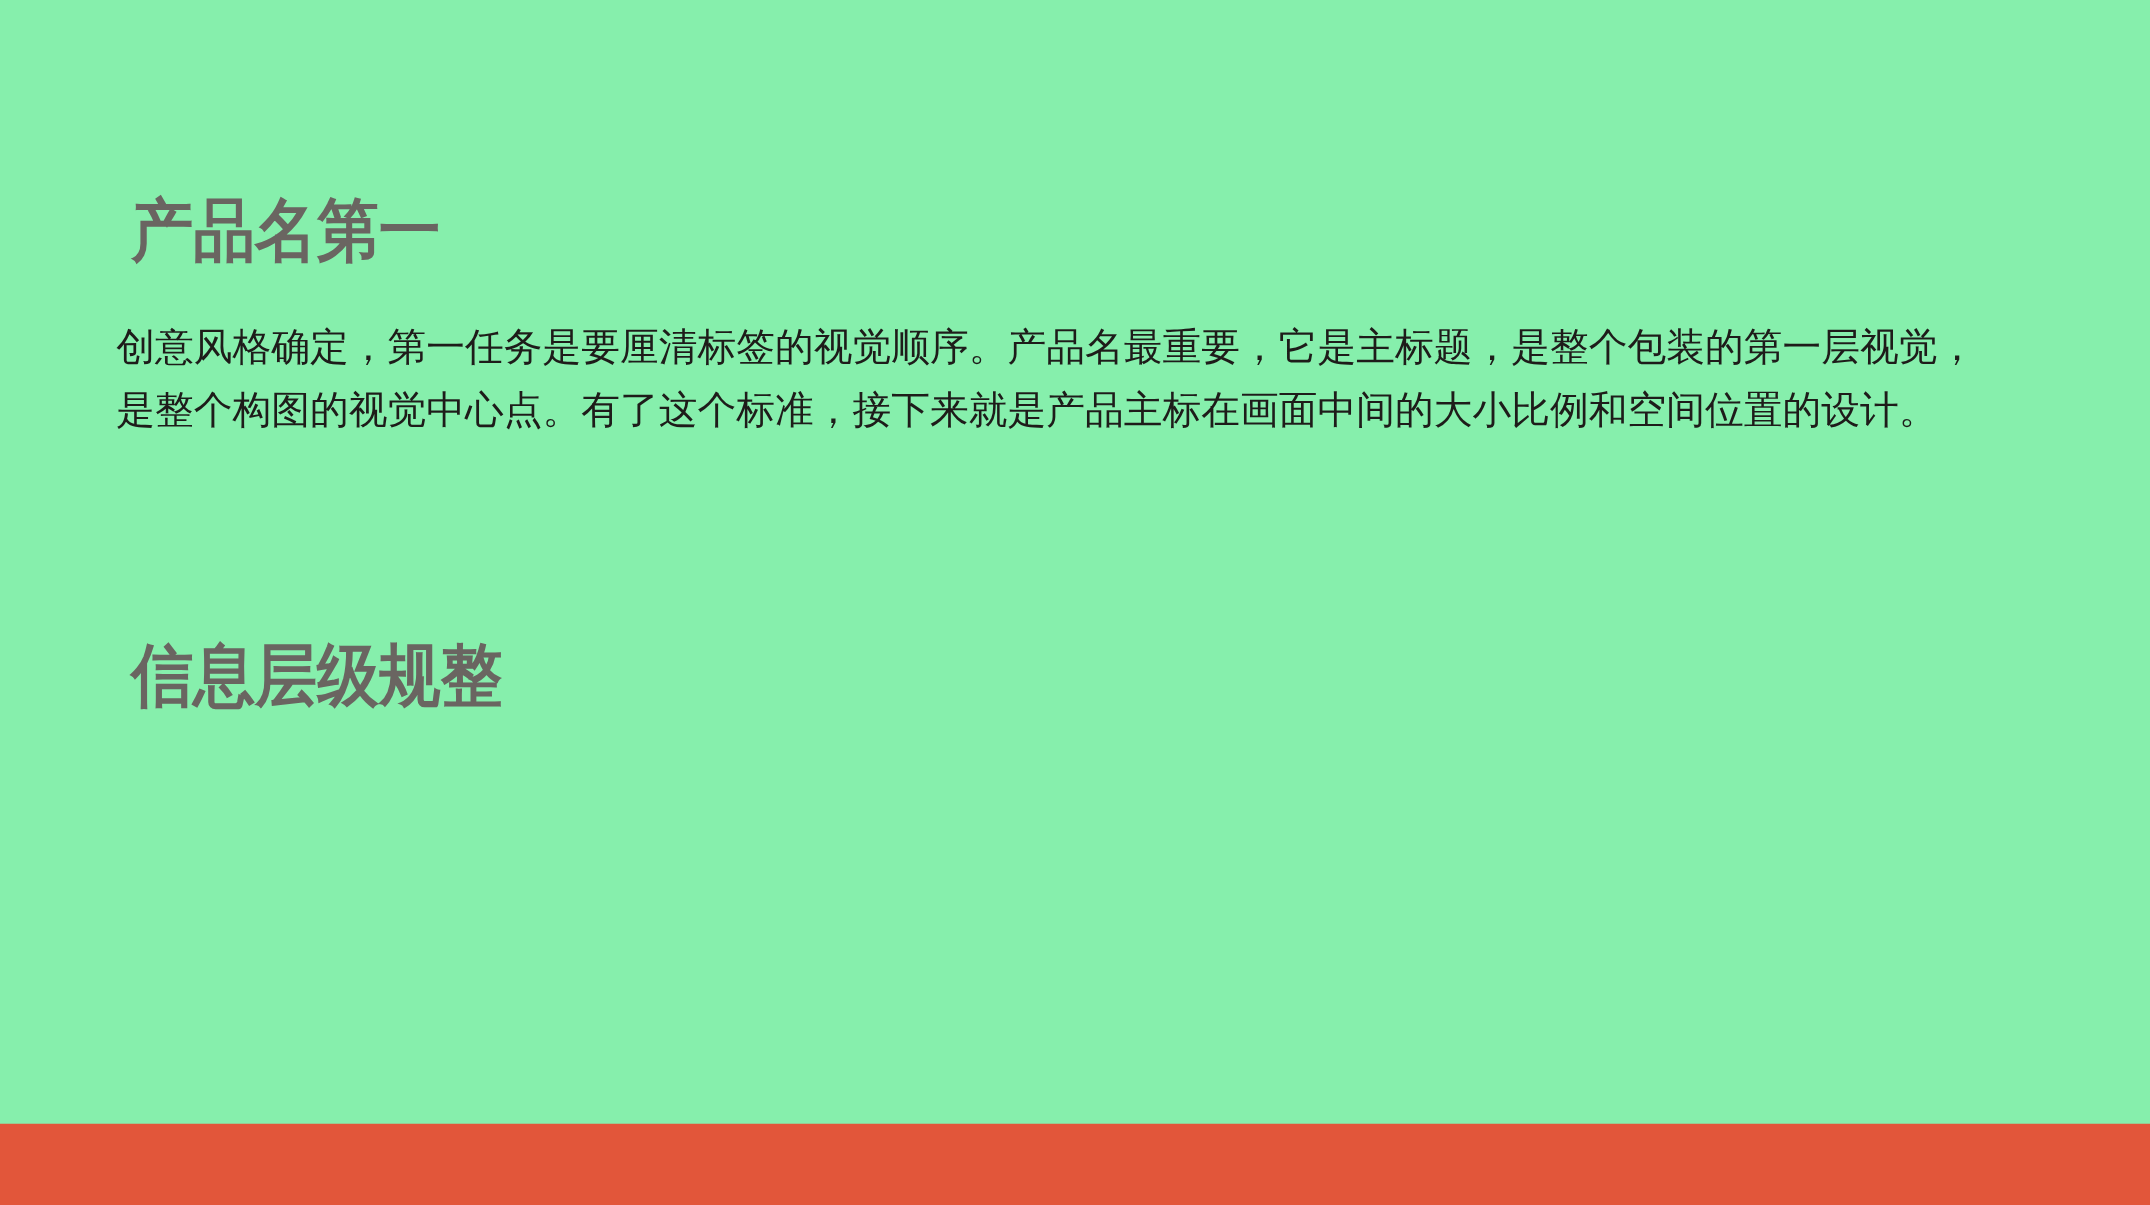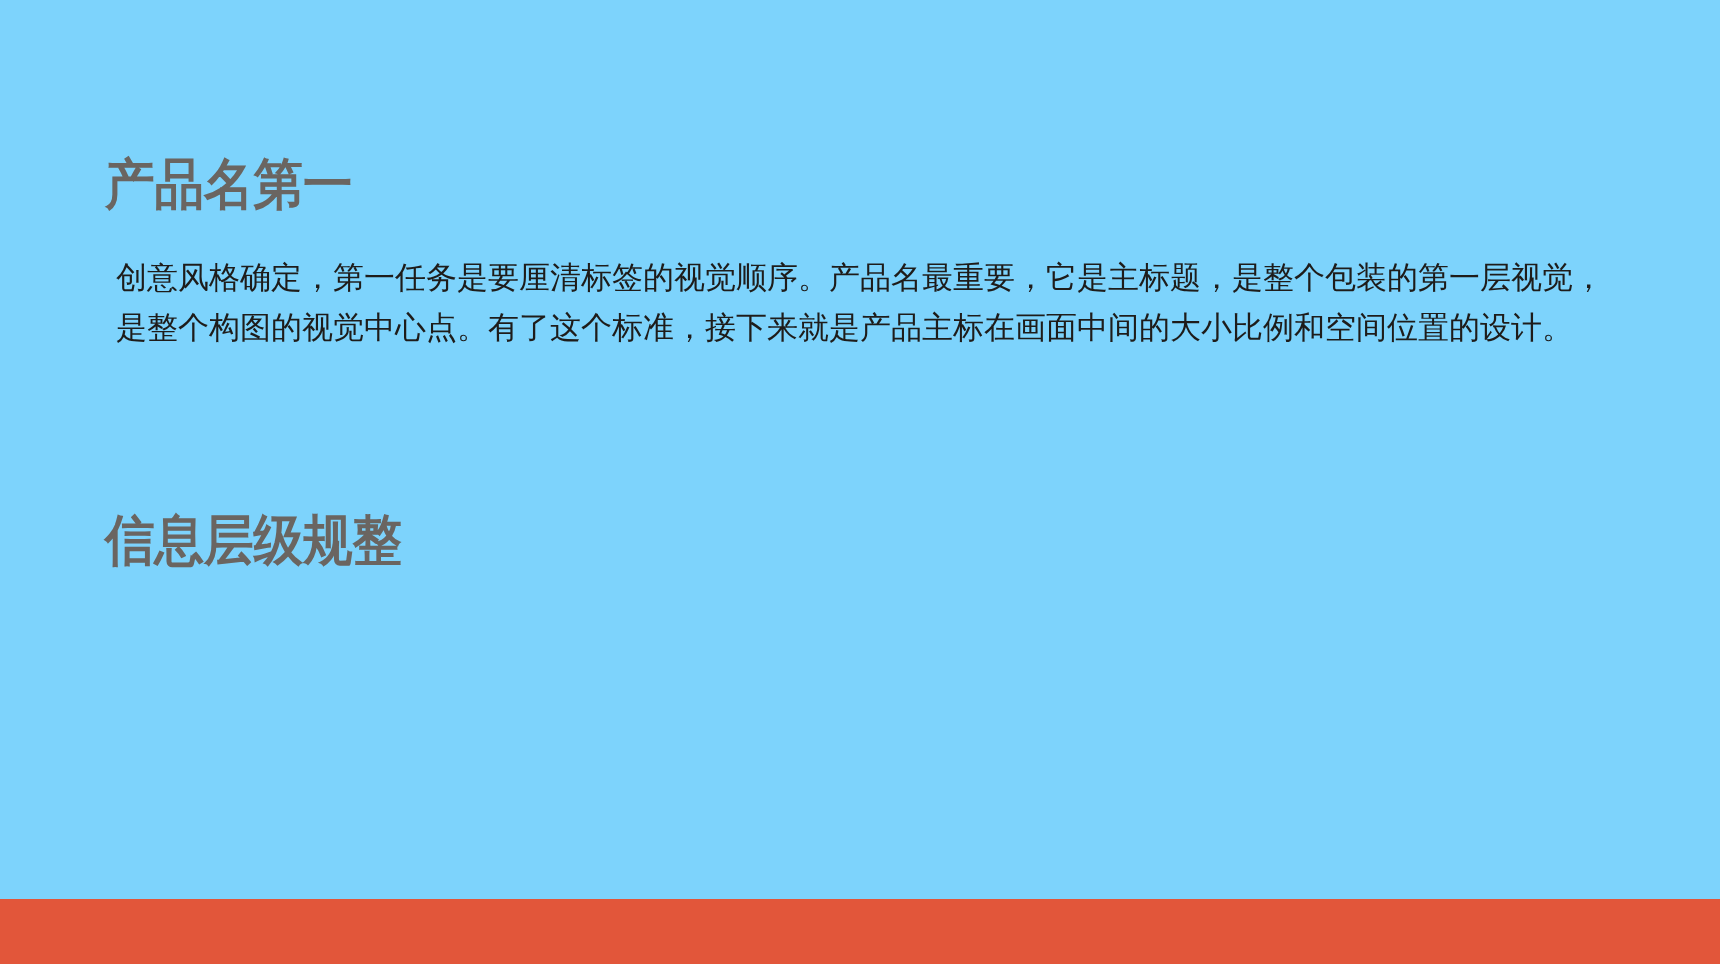--- a/index.html
+++ b/index.html
@@ -7,39 +7,39 @@
     padding: 0;
   }
   body {
     font-family: "Liberation Sans", "DejaVu Sans", sans-serif;
     background: #ECE8E4;
   }
   .slide {
     position: relative;
     width: 1720px;
     height: 964px;
-    background: #7dd3fc;
+    background: #86efac;
     overflow: hidden;
   }
   .section-heading {
     position: absolute;
     left: 105px;
     margin: 0;
     font-size: 55px;
     line-height: 1;
     font-weight: 800;
     color: #6A6561;
     letter-spacing: 0px;
     transform: scaleX(0.9);
     transform-origin: left center;
     white-space: nowrap;
   }
   .section-body {
     position: absolute;
-    left: 116px;
+    left: 93px;
     width: 1500px;
     margin: 0;
     font-size: 31px;
     line-height: 50px;
     font-weight: 400;
     color: #1E1C1A;
     letter-spacing: 0px;
     text-align: left;
   }
   #heading-1 { top: 157px; }

